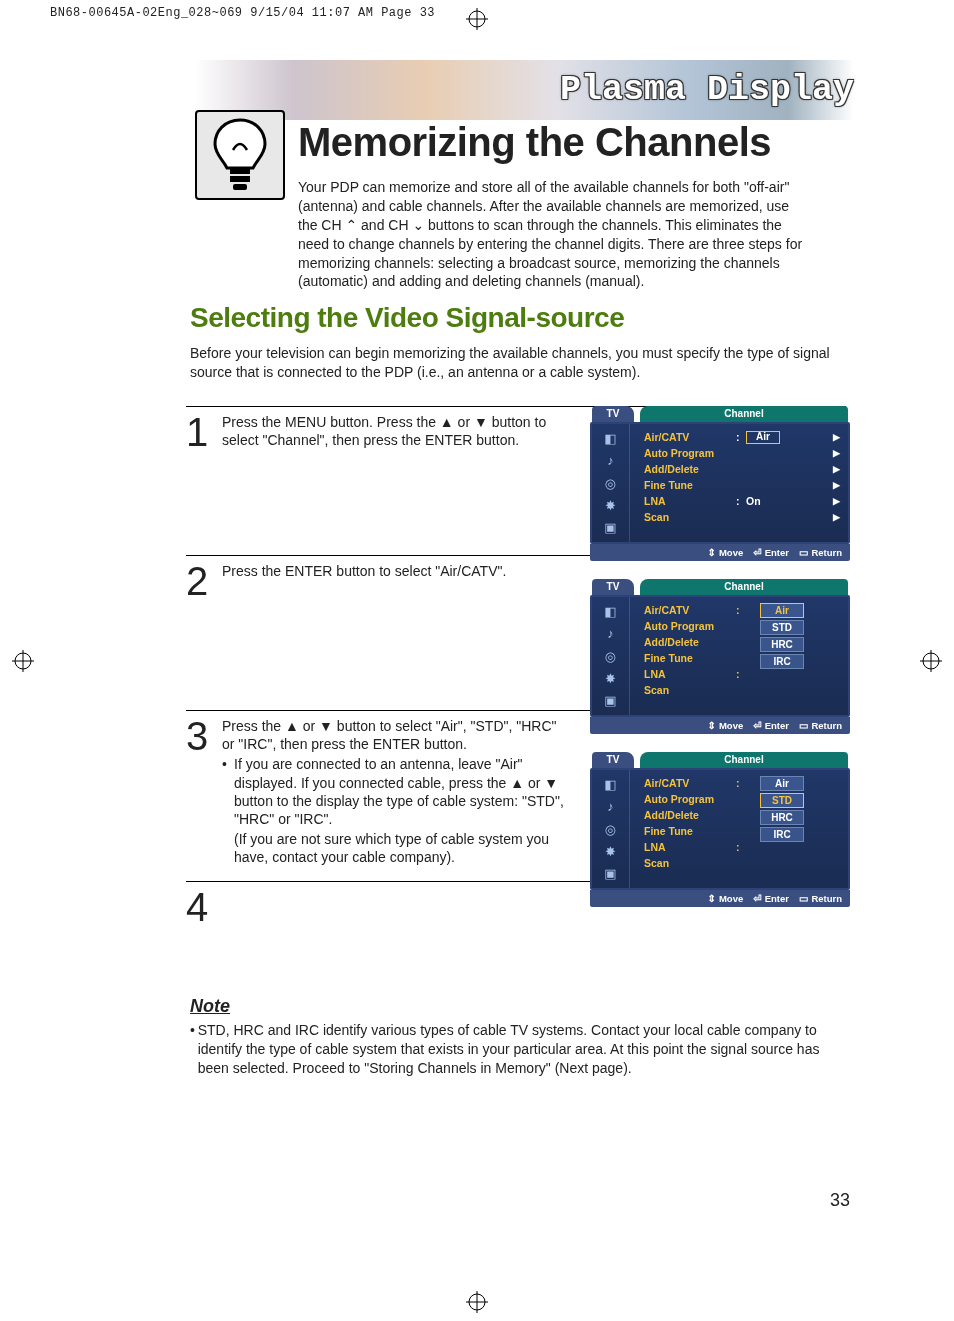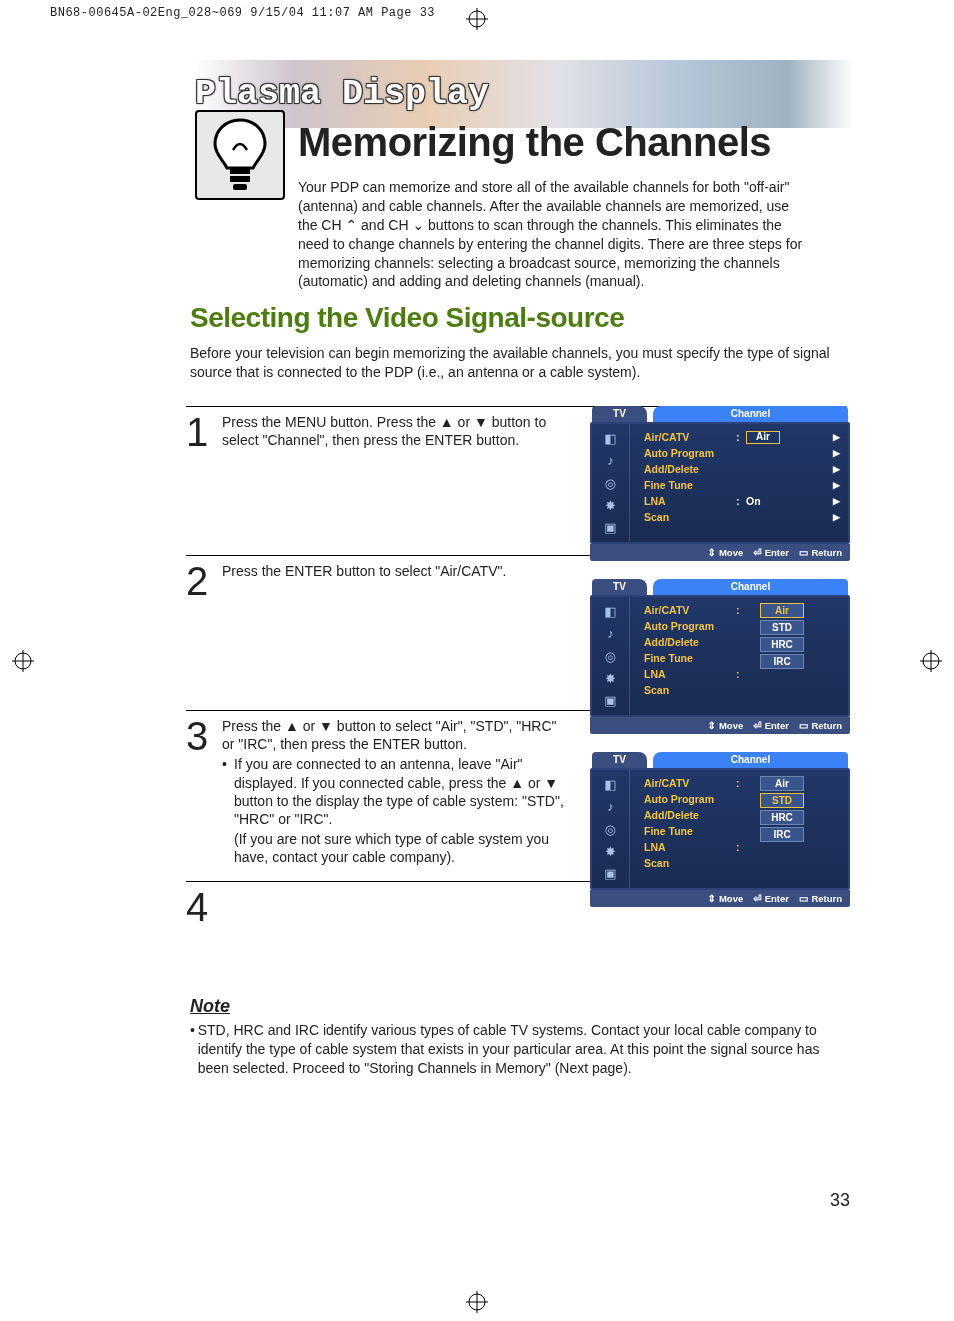--- a/index.html
+++ b/index.html
@@ -19,31 +19,31 @@
     letter-spacing: 0.5px;
   }
   .crop-mark-top { position:absolute; left:50%; top:8px; transform:translateX(-50%); }
   .crop-mark-bottom { position:absolute; left:50%; bottom:8px; transform:translateX(-50%); }
   .crop-mark-left { position:absolute; left:12px; top:50%; transform:translateY(-50%); }
   .crop-mark-right { position:absolute; right:12px; top:50%; transform:translateY(-50%); }
   .crop svg { display:block; }
 
   .banner {
     position:absolute;
-    top:60px; left:195px; right:100px; height:68px;
+    top:60px; left:195px; right:100px; height:60px;
     background: linear-gradient(to right,
       rgba(180,185,190,0) 0%,
       rgba(200,190,200,0.9) 15%,
       rgba(230,200,170,0.9) 35%,
       rgba(225,223,230,0.95) 55%,
       rgba(170,190,210,0.9) 75%,
       rgba(150,170,185,0.9) 90%,
       rgba(150,170,185,0) 100%);
     border-radius:4px;
-    display:flex; align-items:center; justify-content:flex-start;
+    display:flex; align-items:center; justify-content:flex-end;
   }
   .banner-text {
     font-family: "Courier New", monospace;
     font-size: 35px;
     font-weight: bold;
     color:#fff;
     text-shadow: 0 0 3px #333, 1px 1px 0 #333, -1px -1px 0 #333, 1px -1px 0 #333, -1px 1px 0 #333;
   }
 
   .bulb-box {
@@ -133,29 +133,29 @@
   .osd2 { top:579px; }
   .osd3 { top:752px; }
 
   .osd-tabs {
     display:flex;
     height:16px;
     align-items:flex-end;
   }
   .tab-tv {
     background:#3a4e80;
-    width:55px; height:16px;
+    width:42px; height:16px;
     border-top-left-radius:4px;
     border-top-right-radius:8px;
     text-align:center; font-weight:bold; font-size:10px;
     line-height:16px;
     margin-left:2px;
   }
   .tab-ch {
-    background:#3b82f6;
+    background:#0f766e;
     flex:1; height:16px;
     border-top-left-radius:8px;
     border-top-right-radius:4px;
     text-align:center; font-weight:bold; font-size:10px;
     line-height:16px;
     margin-left:6px; margin-right:2px;
   }
   .osd-body {
     display:flex;
     height:122px;

